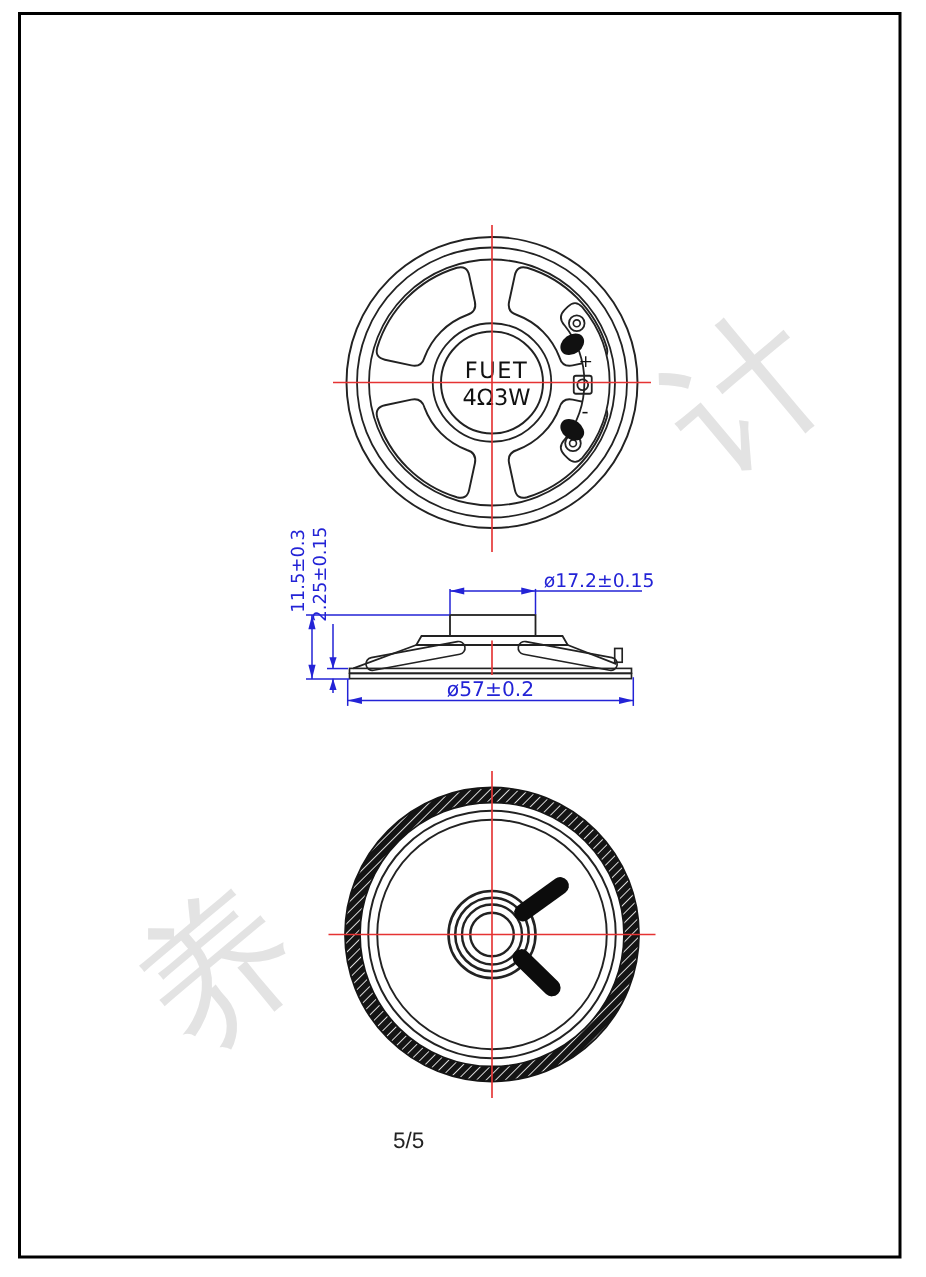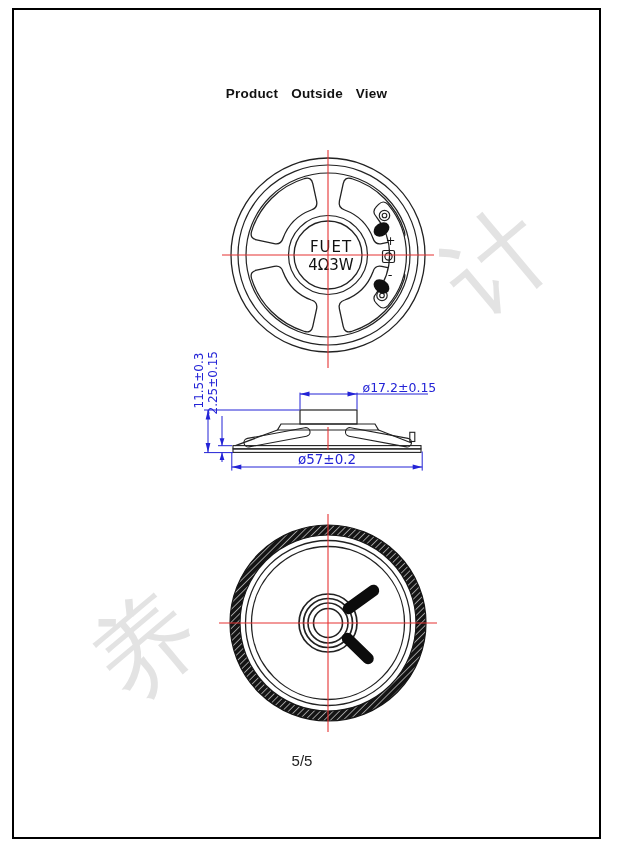--- a/index.html
+++ b/index.html
@@ -2,42 +2,41 @@
 <html><head>
 <meta charset="utf-8">
 <style>
   html,body{margin:0;padding:0;background:#ffffff;}
   .stage{position:relative;width:617px;height:851px;background:#ffffff;overflow:hidden;
          font-family:"Liberation Sans",sans-serif;}
   .sheet-border{position:absolute;left:12px;top:8px;width:585px;height:827px;
                 border:2px solid #000;}
   .title{position:absolute;left:12px;top:86px;width:589px;text-align:center;
          font-weight:bold;font-size:13.5px;color:#111;word-spacing:9px;letter-spacing:.2px;}
-  .pagenum{position:absolute;left:262px;top:752px;width:80px;text-align:center;
+  .pagenum{position:absolute;left:262px;top:752px;width:80px;
            font-size:15px;color:#222;font-family:"Liberation Sans",sans-serif;}
   .wm{position:absolute;color:#e3e3e3;font-family:"DejaVu Sans",sans-serif;
       pointer-events:none;user-select:none;z-index:0;}
   .wm-right{left:448px;top:196px;font-size:100px;transform:rotate(-40deg);}
   .wm-left{left:96px;top:580px;font-size:100px;transform:rotate(-40deg);}
   svg.dwg{position:absolute;left:0;top:0;z-index:1;}
   .ln{stroke:#222;fill:none;}
   .cad{font-family:"DejaVu Sans",sans-serif;fill:#111;}
   .dimtxt{font-family:"DejaVu Sans",sans-serif;fill:#2323d6;}
 </style>
 </head>
 <body>
 
 <div class="stage">
 
   <div class="wm wm-left">养</div>
   <div class="wm wm-right">计</div>
 
   <div class="sheet-border"></div>
 
-  <div class="title">Product Outside View</div>
 
   <svg class="dwg" width="617" height="851" viewBox="0 0 617 851">
     <defs>
       <pattern id="hatch" width="4.5" height="4.5" patternUnits="userSpaceOnUse" patternTransform="rotate(45)">
         <rect width="4.5" height="4.5" fill="#141414"></rect>
         <line x1="0" y1="0" x2="0" y2="4.5" stroke="#ffffff" stroke-width="1.1"></line>
       </pattern>
     </defs>
 
     <g>

